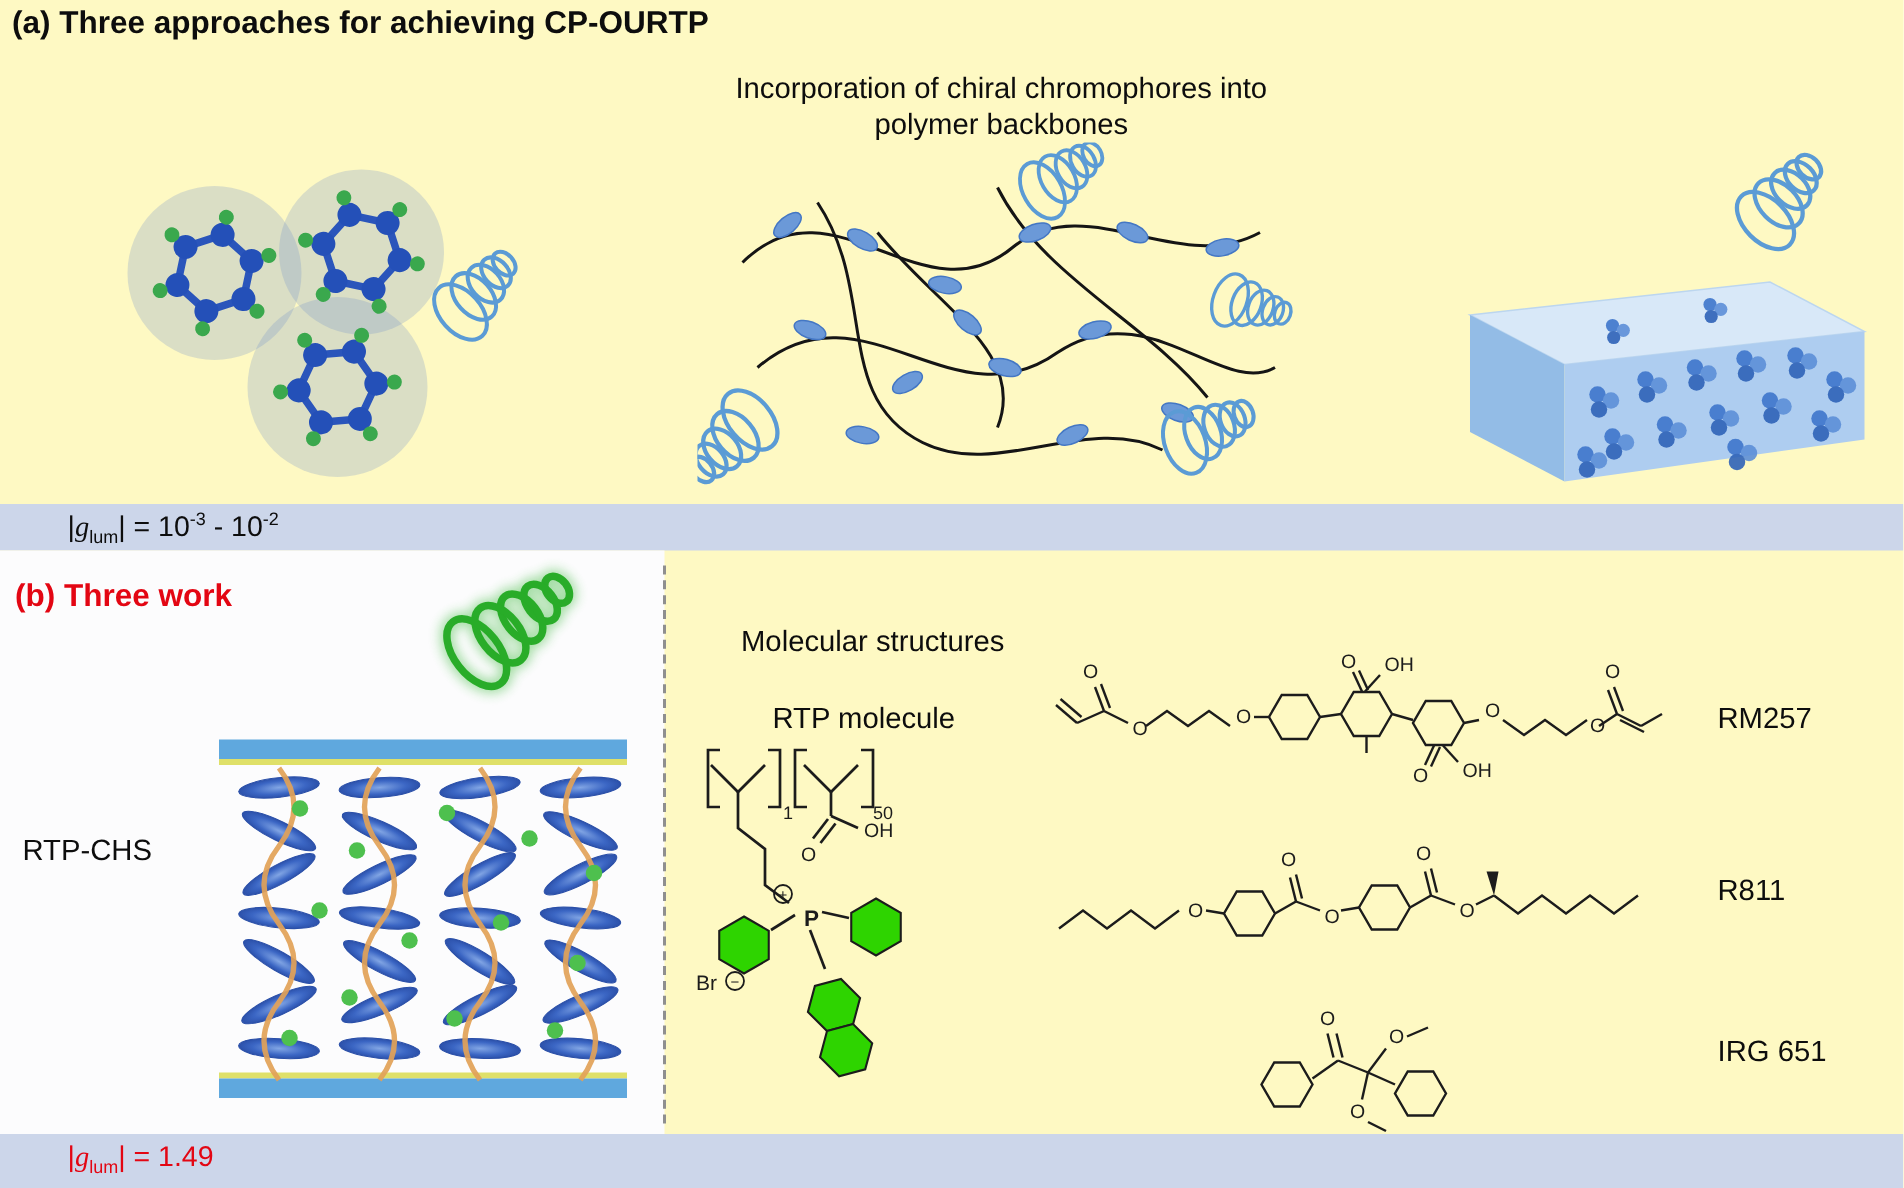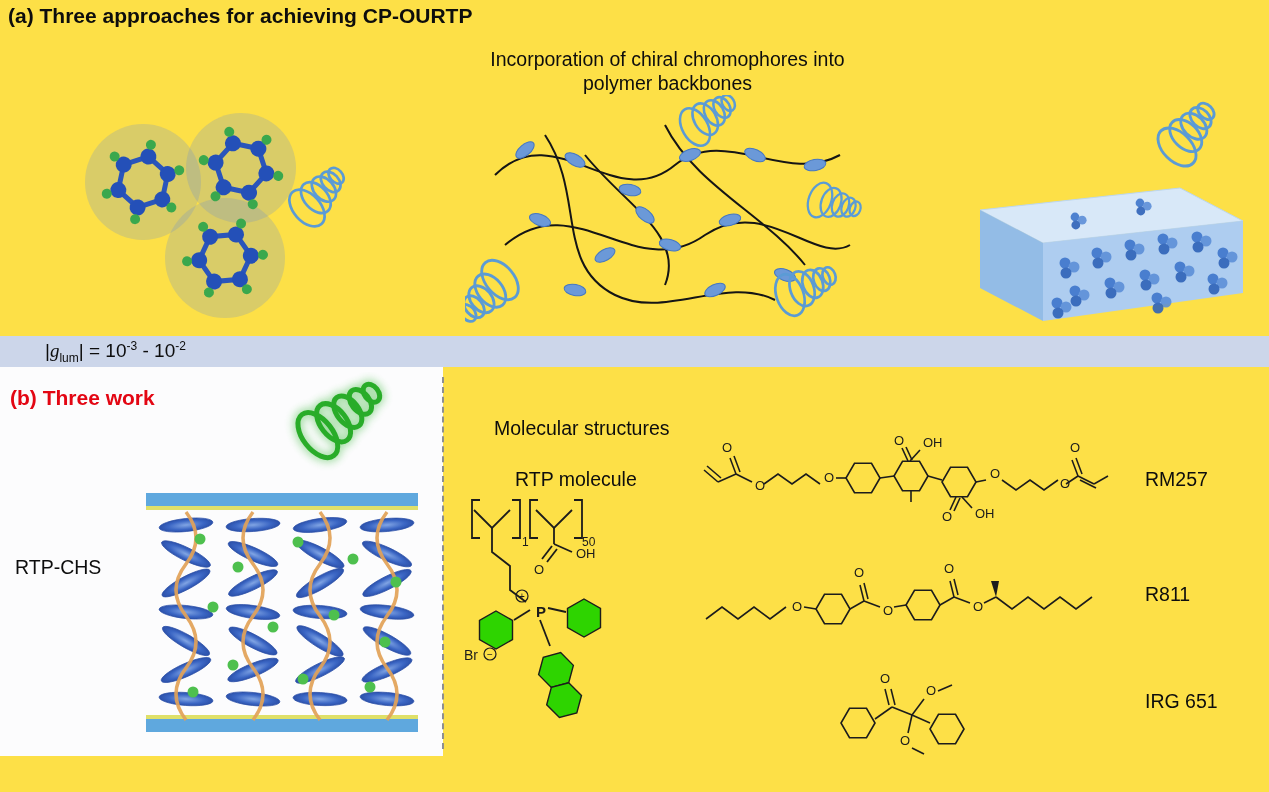--- a/index.html
+++ b/index.html
@@ -1,17 +1,17 @@
 <!DOCTYPE html>
 <html><head>
 <meta charset="utf-8">
 <style>
   *{margin:0;padding:0;box-sizing:border-box}
   body{font-family:"Liberation Sans","DejaVu Sans",sans-serif;background:#fff}
-  #fig{position:relative;width:1269px;height:792px;background:#fde047;overflow:hidden}
+  #fig{position:relative;width:1269px;height:792px;background:#fef9c3;overflow:hidden}
   .abs{position:absolute}
   .title{font-size:21px;font-weight:bold;color:#0d0d0d;white-space:nowrap}
   .cap{font-size:19.5px;color:#0d0d0d;text-align:center;line-height:1.22}
   .label{font-size:19.5px;color:#0d0d0d}
   .band{left:0;width:1269px;background:#ccd6ea}
   .band-text{position:absolute;left:45px;font-size:19px;color:#0d0d0d;white-space:nowrap}
   .band-text sub{font-size:12px}
   .band-text sup{font-size:12px}
   .band-text i{font-family:"Liberation Serif","DejaVu Serif",serif;font-style:italic}
   .red{color:#e30613}
@@ -369,14 +369,17 @@
       <path d="M100,70 L118,78"></path>
     </g>
     <use href="#bz" transform="translate(46,78)"></use>
     <use href="#bz" transform="translate(135,84)"></use>
     <text class="at" x="68" y="38">O</text>
     <text class="at" x="114" y="50">O</text>
     <text class="at" x="88" y="100">O</text>
   </svg>
   <div class="abs label" style="left:1145px;top:690px">IRG 651</div>
 
+  <div class="abs band" style="top:756px;height:36px">
+    <div class="band-text red" style="top:5px"><span>|</span><i>g</i><sub>lum</sub><span>| = 1.49</span></div>
+  </div>
 
 </div>
 
 </body></html>

